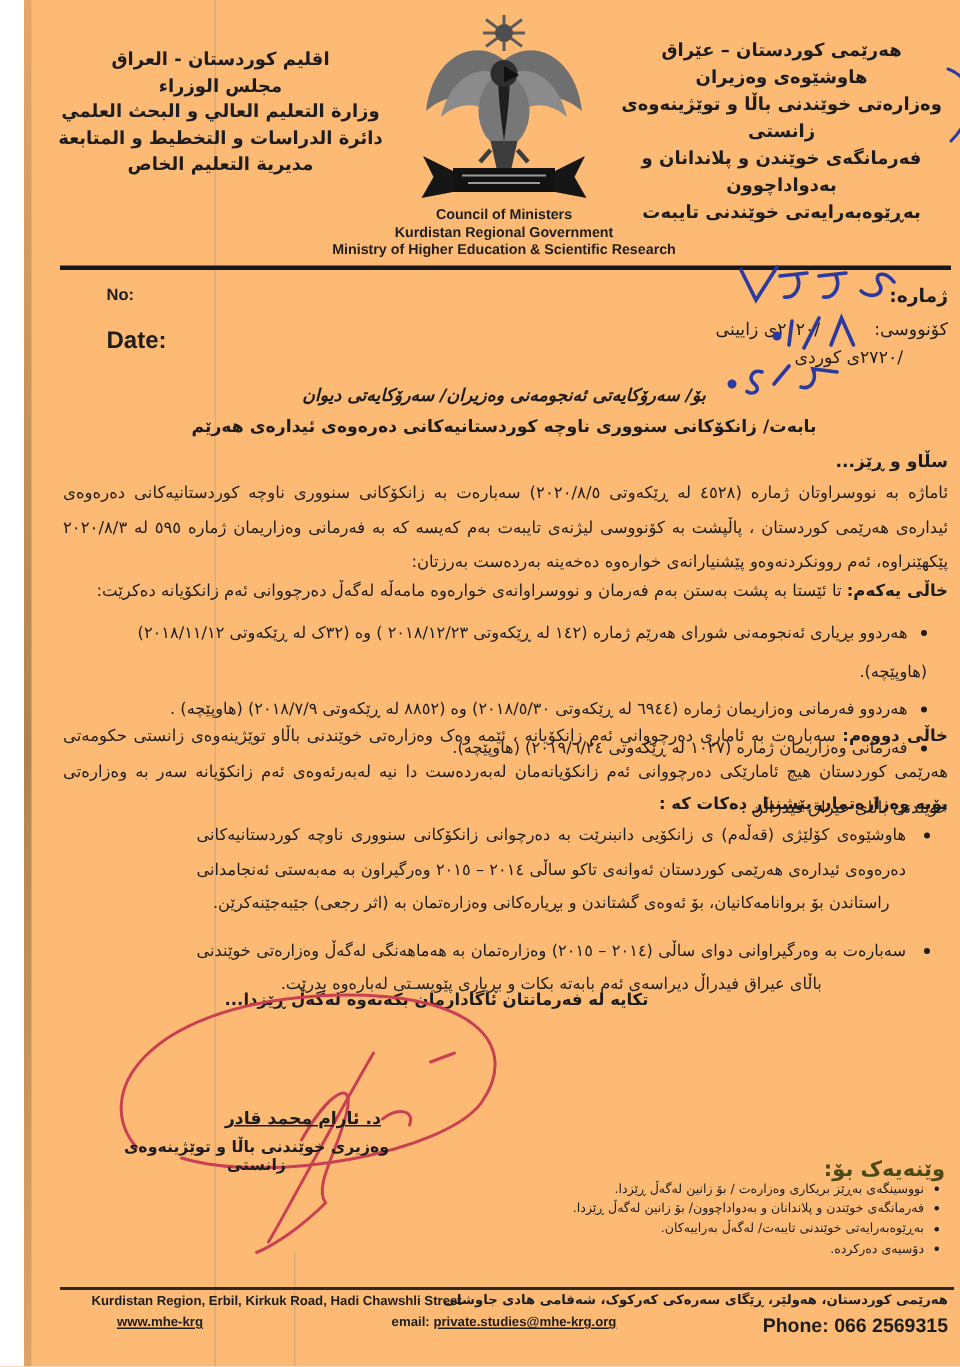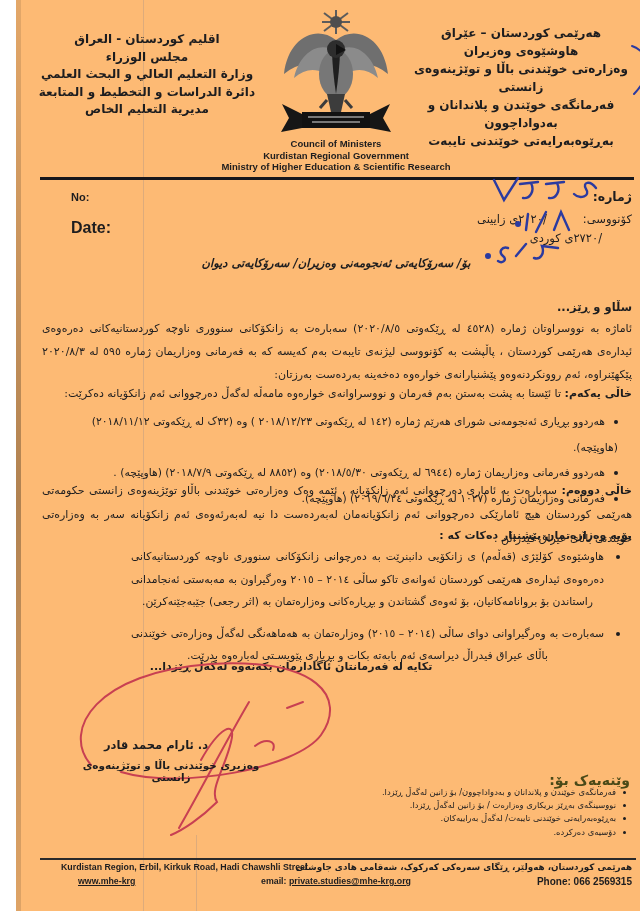--- a/index.html
+++ b/index.html
@@ -54,33 +54,33 @@
   .dot{display:inline-block;width:4px;height:4px;border-radius:50%;background:#1d1d1f;
         vertical-align:middle;margin-left:9px;}
   .blist li span.btxt{display:inline;}
   .blist2 li{position:relative;padding-right:14px;}
   .blist2 .dot{position:absolute;right:-2px;top:9px;margin:0;}
 
   .closing{position:absolute;top:660px;left:125px;width:300px;text-align:center;direction:rtl;
         font-weight:bold;font-size:11px;}
 
   .sig-svg{position:absolute;left:35px;top:650px;}
-  .sig-name{position:absolute;top:738px;left:88px;width:150px;text-align:left;direction:rtl;
-        font-weight:bold;font-size:11.5px;}
+  .sig-name{position:absolute;top:738px;left:88px;width:150px;text-align:right;direction:rtl;
+        font-weight:bold;font-size:11.5px;text-decoration:underline;}
   .sig-title{position:absolute;top:759px;left:46px;width:218px;text-align:center;direction:rtl;
         font-weight:bold;font-size:10.5px;}
 
   .cc-head{position:absolute;top:772px;right:26px;direction:rtl;font-weight:bold;font-size:14px;color:#4a4a18;}
   ul.cc{position:absolute;top:786px;right:30px;left:240px;margin:0;padding:0;list-style:none;
         direction:rtl;}
   ul.cc li{font-size:8.4px;line-height:13.2px;text-align:right;}
   ul.cc .dot{width:3px;height:3px;margin-left:7px;}
 
   .f-ku{position:absolute;top:862px;right:24px;direction:rtl;font-weight:bold;font-size:8.8px;}
-  .f-phone{position:absolute;top:876px;right:24px;font-weight:bold;font-size:10px;
+  .f-phone{position:absolute;top:876px;right:24px;font-weight:bold;font-size:13px;
         font-family:"Liberation Sans","DejaVu Sans",sans-serif;text-align:right;}
   .f-en{position:absolute;top:862px;left:45px;font-weight:bold;font-size:8.8px;
         font-family:"Liberation Sans","DejaVu Sans",sans-serif;}
   .f-web{position:absolute;top:876px;left:62px;font-weight:bold;font-size:8.8px;text-decoration:underline;
         font-family:"Liberation Sans","DejaVu Sans",sans-serif;}
   .f-email{position:absolute;top:876px;left:0;width:640px;text-align:center;font-weight:bold;font-size:8.8px;
         font-family:"Liberation Sans","DejaVu Sans",sans-serif;}
   .f-email .addr{text-decoration:underline;}
 
   .hw{position:absolute;}
@@ -178,20 +178,24 @@
       <path d="M112,76 L96,74 C99,82 94,88 88,86"></path>
       <path d="M80,72 L70,84"></path>
       <path d="M62,76 C56,74 52,80 57,84 C62,88 56,92 52,89"></path>
       <circle cx="42" cy="84" r="1.8" fill="#2b3aa0"></circle>
     </g>
   </svg>
 
   <div class="to-line">
     <span class="lbl">بۆ/</span>
     <span>سەرۆکایەتی ئەنجومەنی وەزیران/ سەرۆکایەتی دیوان</span>
+  </div>
+  <div class="subject-line">
+    <span class="lbl">بابەت/</span>
+    <span>زانکۆکانی سنووری ناوچە کوردستانیەکانی دەرەوەی ئیدارەی هەرێم</span>
   </div>
 
   <div class="greeting">سڵاو و ڕێز...</div>
 
   <div class="para p1">ئاماژە بە نووسراوتان ژمارە (٤٥٢٨ لە ڕێکەوتی ٢٠٢٠/٨/٥) سەبارەت بە زانکۆکانی سنووری ناوچە کوردستانیەکانی دەرەوەی ئیدارەی هەرێمی کوردستان ، پاڵپشت بە کۆنووسی لیژنەی تایبەت بەم کەیسە کە بە فەرمانی وەزاریمان ژمارە ٥٩٥ لە ٢٠٢٠/٨/٣ پێکهێنراوە، ئەم روونکردنەوەو پێشنیارانەی خوارەوە دەخەینە بەردەست بەرزتان:</div>
 
   <div class="point-line">
     <span class="lbl">خاڵی یەکەم:</span>
     <span>تا ئێستا بە پشت بەستن بەم فەرمان و نووسراوانەی خوارەوە مامەڵە لەگەڵ دەرچووانی ئەم زانکۆیانە دەکرێت:</span>
   </div>
@@ -223,22 +227,22 @@
       <path d="M150,110 C168,78 186,68 180,92 C174,118 158,140 166,152 C150,168 132,180 120,185"></path>
       <path d="M236,58 L252,52"></path>
       <path d="M204,96 C214,88 226,90 222,100"></path>
     </g>
   </svg>
   <div class="sig-name">د. ئارام محمد قادر</div>
   <div class="sig-title">وەزیری خوێندنی باڵا و توێژینەوەی زانستی</div>
 
   <div class="cc-head">وێنەیەک بۆ:</div>
   <ul class="cc">
+    <li><span class="dot"></span><span>نووسینگەی بەڕێز بریکاری وەزارەت / بۆ زانین لەگەڵ ڕێزدا.</span></li>
     <li><span class="dot"></span><span>فەرمانگەی خوێندن و پلاندانان و بەدواداچوون/ بۆ زانین لەگەڵ ڕێزدا.</span></li>
-    <li><span class="dot"></span><span>نووسینگەی بەڕێز بریکاری وەزارەت / بۆ زانین لەگەڵ ڕێزدا.</span></li>
     <li><span class="dot"></span><span>بەڕێوەبەرایەتی خوێندنی تایبەت/ لەگەڵ بەراییەکان.</span></li>
     <li><span class="dot"></span><span>دۆسیەی دەرکردە.</span></li>
   </ul>
 
   <div class="footer-divider"></div>
   <div class="f-ku">هەرێمی کوردستان، هەولێر، ڕێگای سەرەکی کەرکوک، شەقامی هادی جاوشلی</div>
   <div class="f-phone">Phone: 066 2569315</div>
   <div class="f-en">Kurdistan Region, Erbil, Kirkuk Road, Hadi Chawshli Street</div>
   <div class="f-web">www.mhe-krg</div>
   <div class="f-email">

